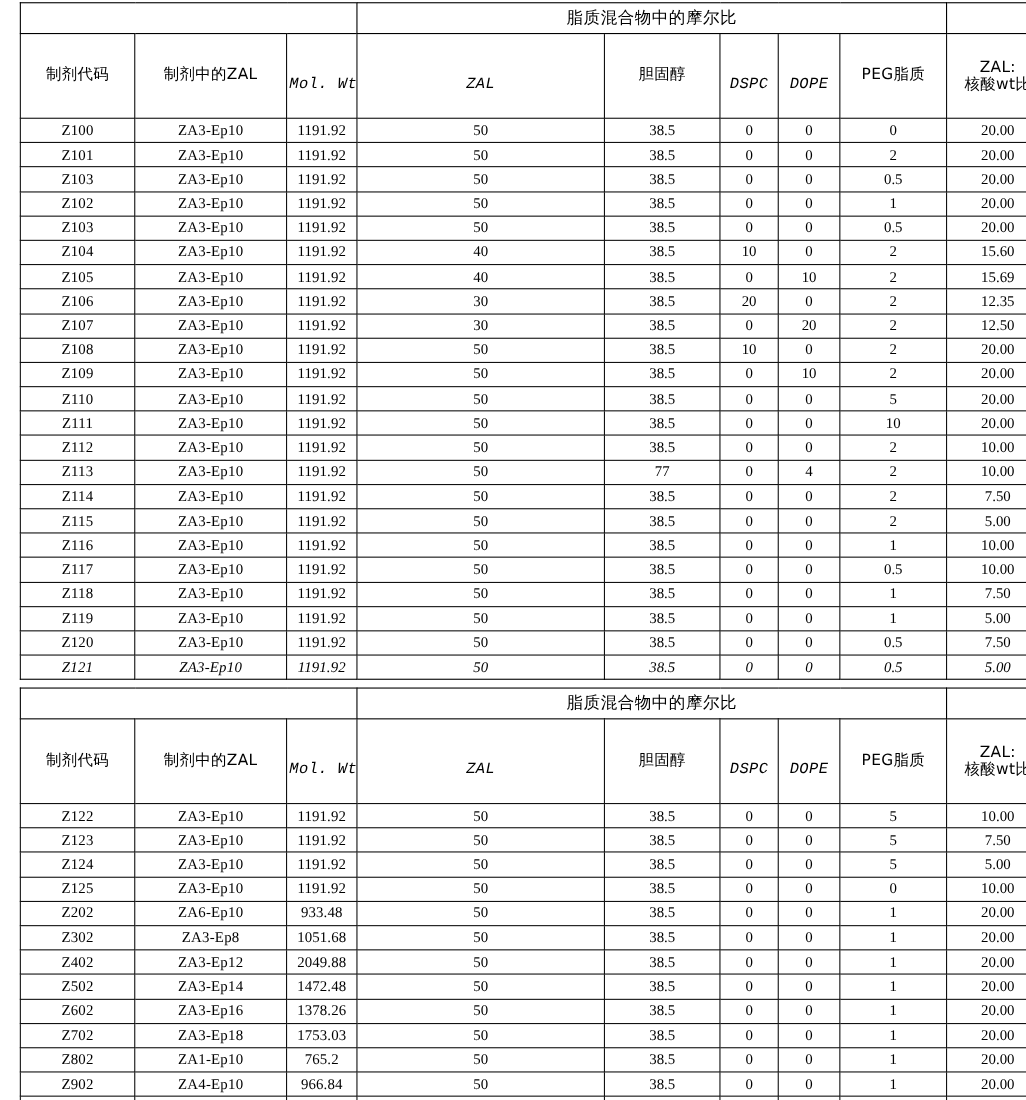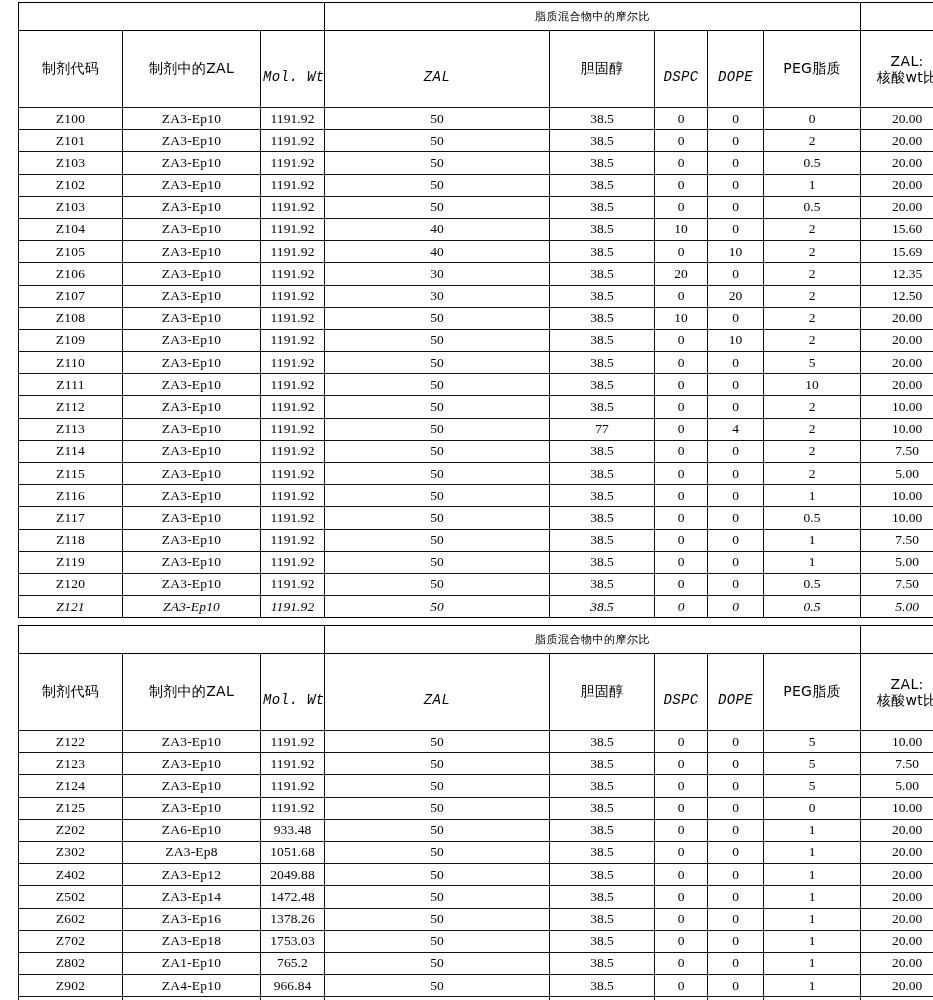--- a/index.html
+++ b/index.html
@@ -56,21 +56,21 @@
   tr.span-header-row td {
     height: 27px;
     border: none;
   }
   td.span-spacer {
     border: none !important;
     background: transparent;
   }
   td.span-title {
     border: 1.6px solid #000000 !important;
-    font-size: 11px;
+    font-size: 15px;
     font-family: "DejaVu Sans", "Liberation Sans", sans-serif;
     letter-spacing: 0.5px;
     height: 27px;
   }
 
   
   tr.col-header-row td {
     height: 46px;
     font-size: 14px;
     padding: 15px 2px;

